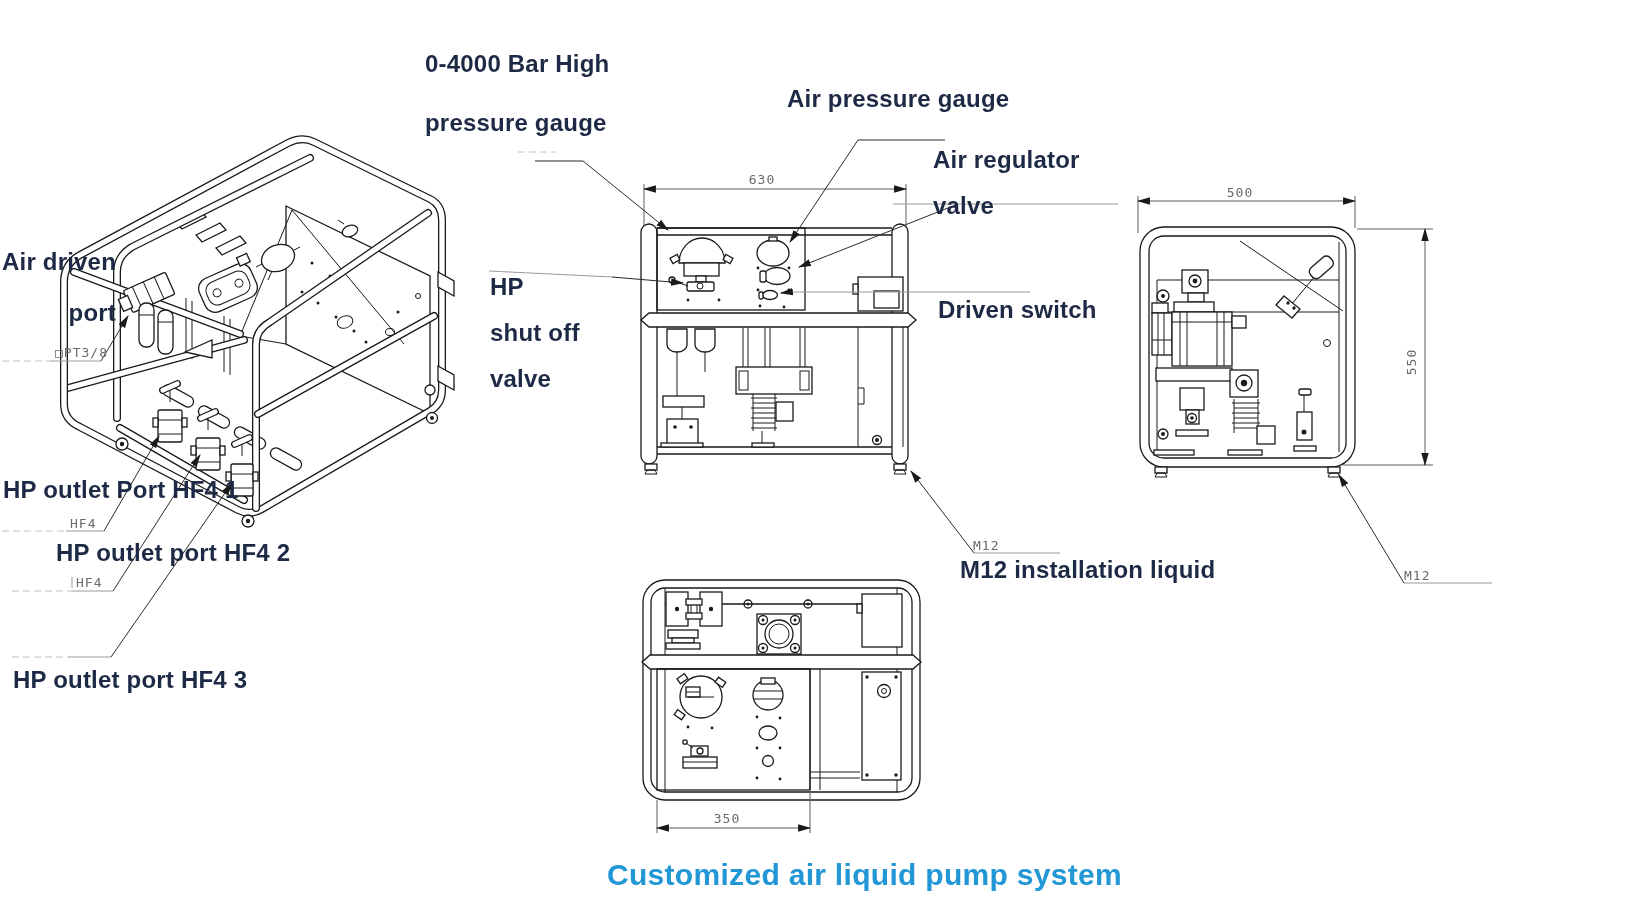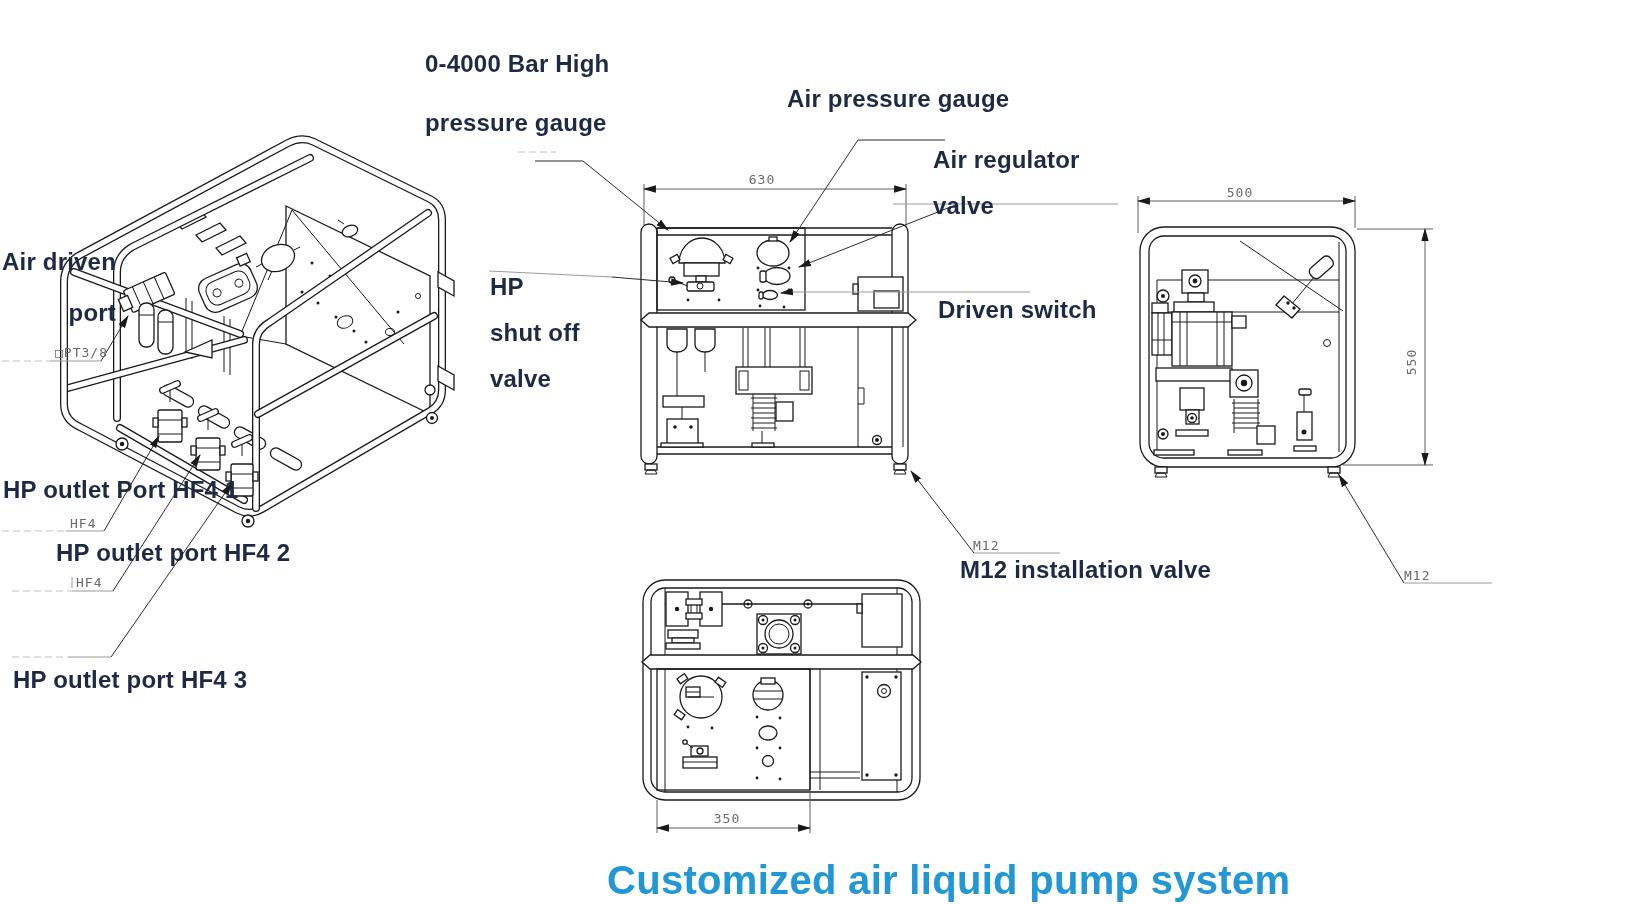--- a/index.html
+++ b/index.html
@@ -6,21 +6,21 @@
     --label:#1E2A45; --title:#2197D6; --line:#1a1a1a; --dim:#6a6a6a; --leader:#9a9a9a; --bg:#ffffff;
   }
   html,body{margin:0;padding:0;background:#fff;}
   #stage{position:relative;width:1631px;height:904px;background:var(--bg);overflow:hidden;
          font-family:"Liberation Sans",sans-serif;}
   #drawing{position:absolute;left:0;top:0;}
   .callout{position:absolute;color:var(--label);font-size:24px;font-weight:600;
            letter-spacing:.2px;white-space:nowrap;line-height:1;}
   .callout .cl-line{display:block;}
   #title-caption{position:absolute;left:607px;top:858px;color:var(--title);
-                 font-size:40px;font-weight:600;letter-spacing:.3px;white-space:nowrap;}
+                 font-size:30px;font-weight:600;letter-spacing:.3px;white-space:nowrap;}
   
   .ln{fill:none;stroke:var(--line);stroke-width:1.3px;}
   .lt{fill:none;stroke:var(--line);stroke-width:1px;}
   .wf{fill:#fff;stroke:var(--line);stroke-width:1.3px;}
   .tube{fill:none;stroke:var(--line);stroke-width:8px;stroke-linecap:round;stroke-linejoin:round;}
   .tubein{fill:none;stroke:#fff;stroke-width:5.4px;stroke-linecap:round;stroke-linejoin:round;}
   .dim{stroke:#5d5d5d;stroke-width:1px;fill:none;}
   .leader{stroke:#2b2b2b;stroke-width:1px;fill:none;}
   .gleader{stroke:var(--leader);stroke-width:1px;fill:none;}
   .fleader{stroke:#c2c2c2;stroke-width:1px;fill:none;stroke-dasharray:7 4;}
@@ -458,17 +458,17 @@
 </div>
 
 <div class="callout" style="left:2px;top:250px;">
   <span class="cl-line">Air driven</span>
   <span class="cl-line" style="margin-top:27px;text-align:right;">port</span>
 </div>
 
 <div class="callout" style="left:3px;top:478px;">HP outlet Port HF4 1</div>
 <div class="callout" style="left:36px;top:541px;margin-left:20px;">HP outlet port HF4 2</div>
 <div class="callout" style="left:13px;top:668px;">HP outlet port HF4 3</div>
-<div class="callout" style="left:960px;top:558px;">M12 installation valve</div>
+<div class="callout" style="left:960px;top:558px;">M12 installation liquid</div>
 
 <div id="title-caption">Customized air liquid pump system</div>
 
 </div>
 
 </body></html>

